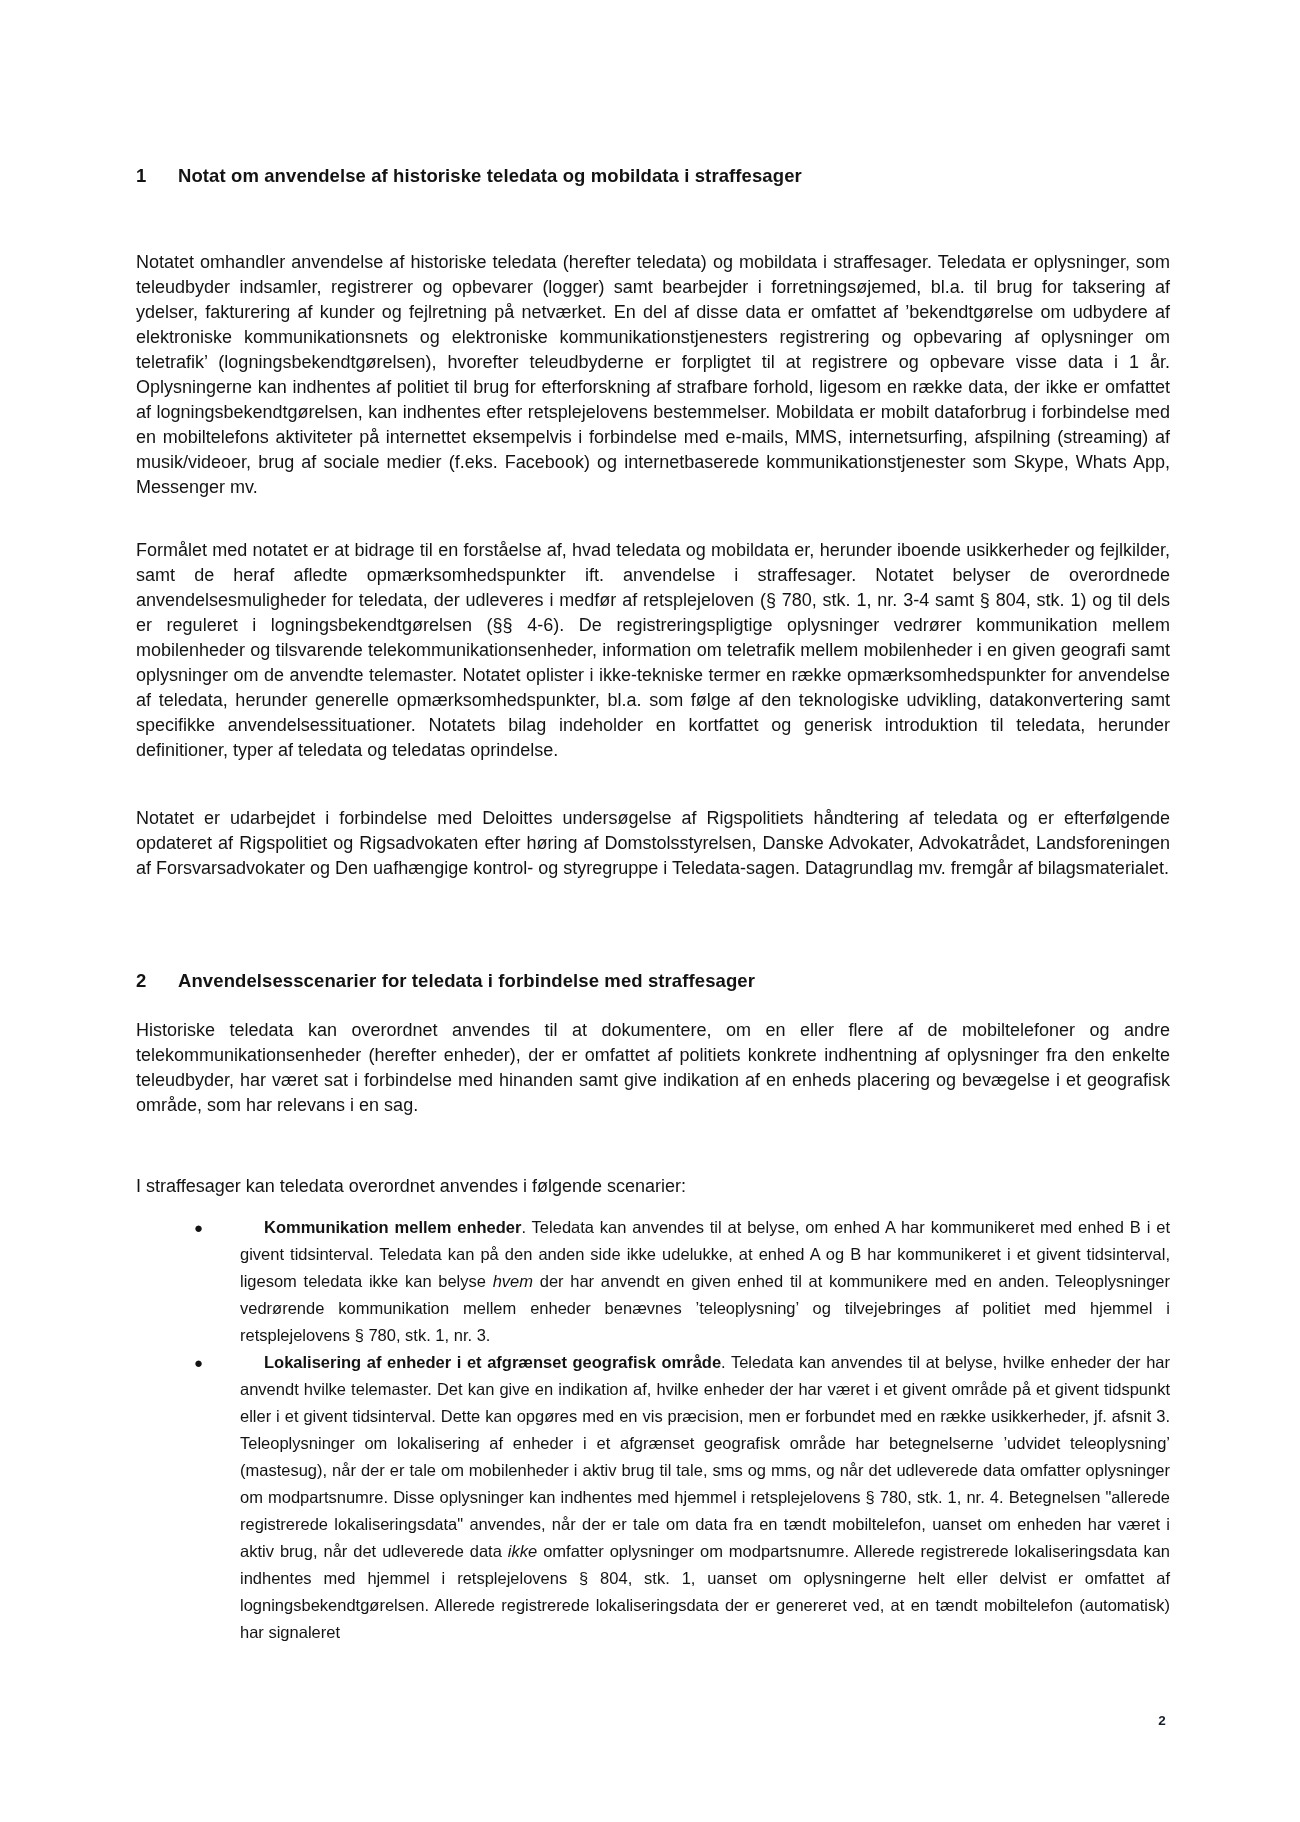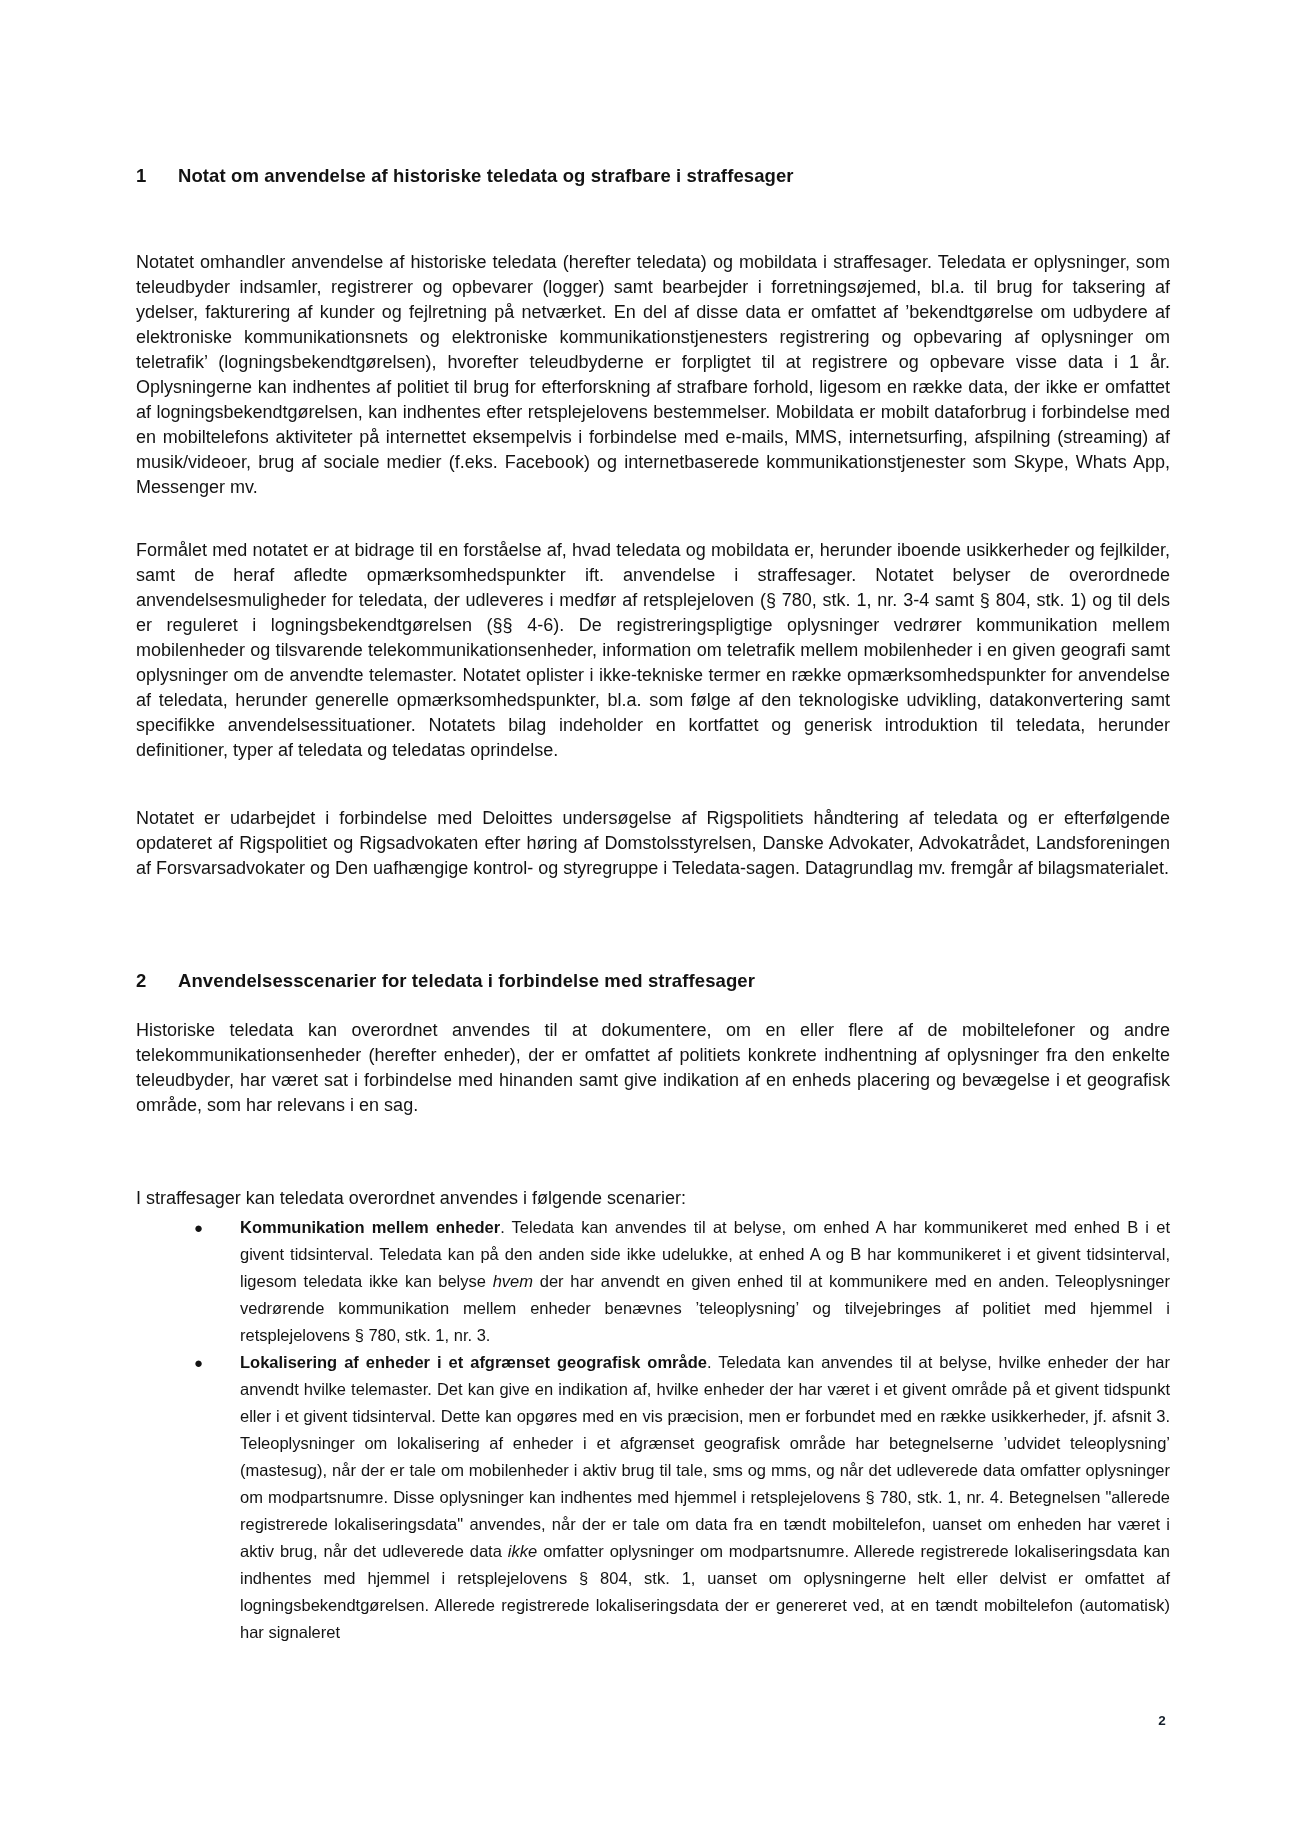--- a/index.html
+++ b/index.html
@@ -31,60 +31,60 @@
     white-space:nowrap;
   }
   .heading .num { flex:none; width:42px; }
   p.body {
     position:absolute;
     width:1034px;
     font-size:18px;
     line-height:25px;
     text-align:justify;
   }
-  p.single { text-align:left;margin-top:12px; }
+  p.single { text-align:left; }
   ul.scenarios {
     position:absolute;
     left:104px; top:1214px;
     width:930px;
     list-style:none;
   }
   ul.scenarios li {
     position:relative;
     font-size:16.5px;
     line-height:27px;
     text-align:justify;
   }
   ul.scenarios li .bullet-dot {
     position:absolute;
     left:-46px; top:0;
     font-size:15px;
     line-height:27px;
   }
-  ul.scenarios li b { font-weight:bold; }
+  ul.scenarios li b { font-weight:bold;margin-left:24px; }
   ul.scenarios li i { font-style:italic; }
   .pagenum {
     position:absolute;
     left:1148px; top:1713px;
     width:28px;
     text-align:center;
     font-size:13.5px;
     font-weight:bold;
     color:#16202c;
   }
 </style>
 </head>
 <body>
 
 <div class="page">
   <div class="content">
 
     <div class="heading" style="top:164px">
       <span class="num">1</span>
-      <span class="txt">Notat om anvendelse af historiske teledata og strafbare i straffesager</span>
+      <span class="txt">Notat om anvendelse af historiske teledata og mobildata i straffesager</span>
     </div>
 
     <p class="body" style="top:250px">Notatet omhandler anvendelse af historiske teledata (herefter teledata) og mobildata i straffesager. Teledata er oplysninger, som teleudbyder indsamler, registrerer og opbevarer (logger) samt bearbejder i forretningsøjemed, bl.a. til brug for taksering af ydelser, fakturering af kunder og fejlretning på netværket. En del af disse data er omfattet af ’bekendtgørelse om udbydere af elektroniske kommunikationsnets og elektroniske kommunikationstjenesters registrering og opbevaring af oplysninger om teletrafik’ (logningsbekendtgørelsen), hvorefter teleudbyderne er forpligtet til at registrere og opbevare visse data i 1 år. Oplysningerne kan indhentes af politiet til brug for efterforskning af strafbare forhold, ligesom en række data, der ikke er omfattet af logningsbekendtgørelsen, kan indhentes efter retsplejelovens bestemmelser. Mobildata er mobilt dataforbrug i forbindelse med en mobiltelefons aktiviteter på internettet eksempelvis i forbindelse med e-mails, MMS, internetsurfing, afspilning (streaming) af musik/videoer, brug af sociale medier (f.eks. Facebook) og internetbaserede kommunikationstjenester som Skype, Whats App, Messenger mv.</p>
 
     <p class="body" style="top:538px">Formålet med notatet er at bidrage til en forståelse af, hvad teledata og mobildata er, herunder iboende usikkerheder og fejlkilder, samt de heraf afledte opmærksomhedspunkter ift. anvendelse i straffesager. Notatet belyser de overordnede anvendelsesmuligheder for teledata, der udleveres i medfør af retsplejeloven (§ 780, stk. 1, nr. 3-4 samt § 804, stk. 1) og til dels er reguleret i logningsbekendtgørelsen (§§ 4-6). De registreringspligtige oplysninger vedrører kommunikation mellem mobilenheder og tilsvarende telekommunikationsenheder, information om teletrafik mellem mobilenheder i en given geografi samt oplysninger om de anvendte telemaster. Notatet oplister i ikke-tekniske termer en række opmærksomhedspunkter for anvendelse af teledata, herunder generelle opmærksomhedspunkter, bl.a. som følge af den teknologiske udvikling, datakonvertering samt specifikke anvendelsessituationer. Notatets bilag indeholder en kortfattet og generisk introduktion til teledata, herunder definitioner, typer af teledata og teledatas oprindelse.</p>
 
     <p class="body" style="top:806px">Notatet er udarbejdet i forbindelse med Deloittes undersøgelse af Rigspolitiets håndtering af teledata og er efterfølgende opdateret af Rigspolitiet og Rigsadvokaten efter høring af Domstolsstyrelsen, Danske Advokater, Advokatrådet, Landsforeningen af Forsvarsadvokater og Den uafhængige kontrol- og styregruppe i Teledata-sagen. Datagrundlag mv. fremgår af bilagsmaterialet.</p>
 
     <div class="heading" style="top:969px">
       <span class="num">2</span>

